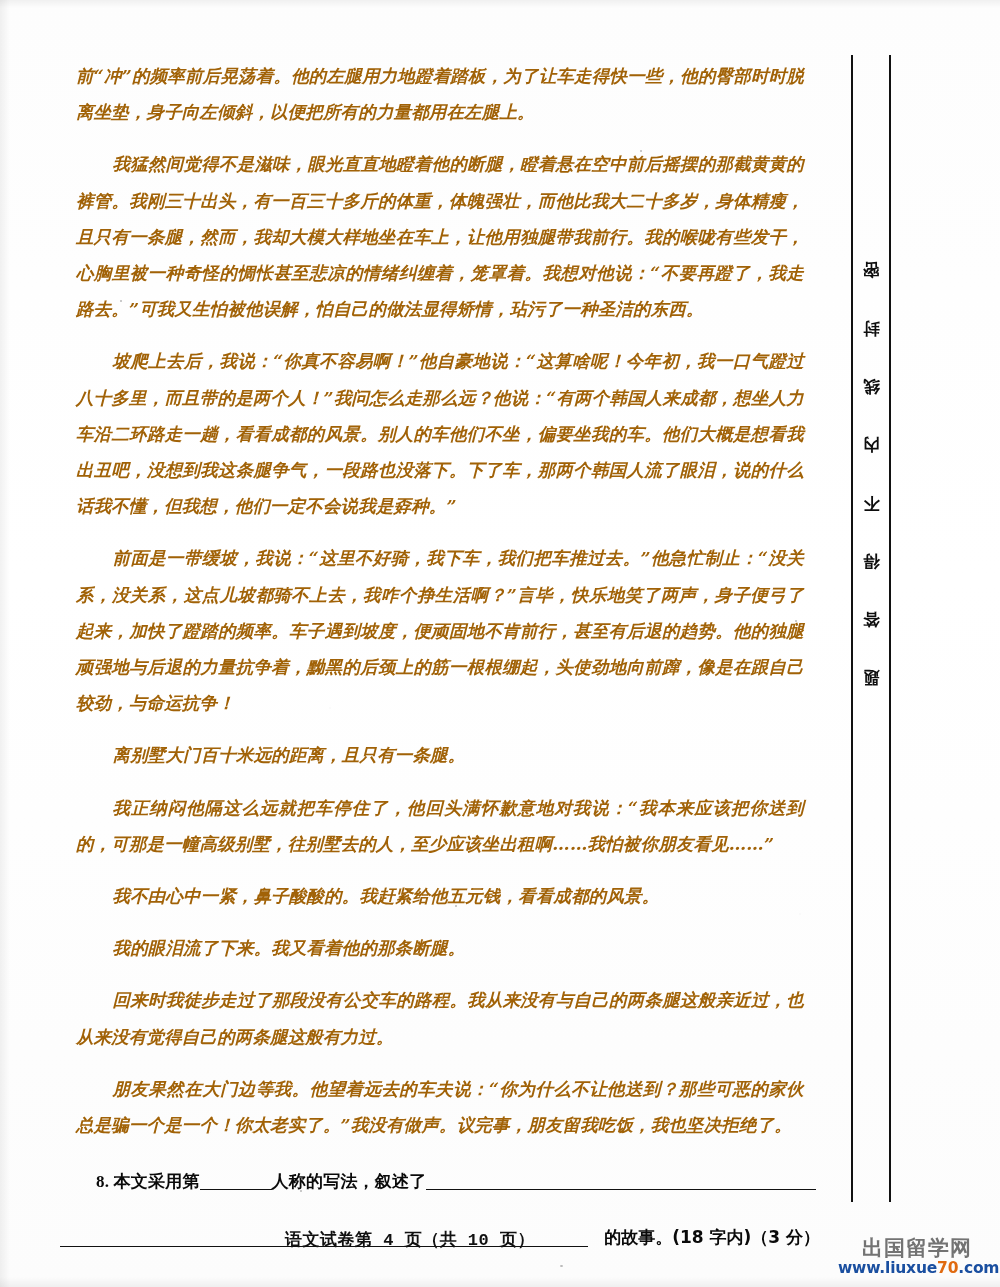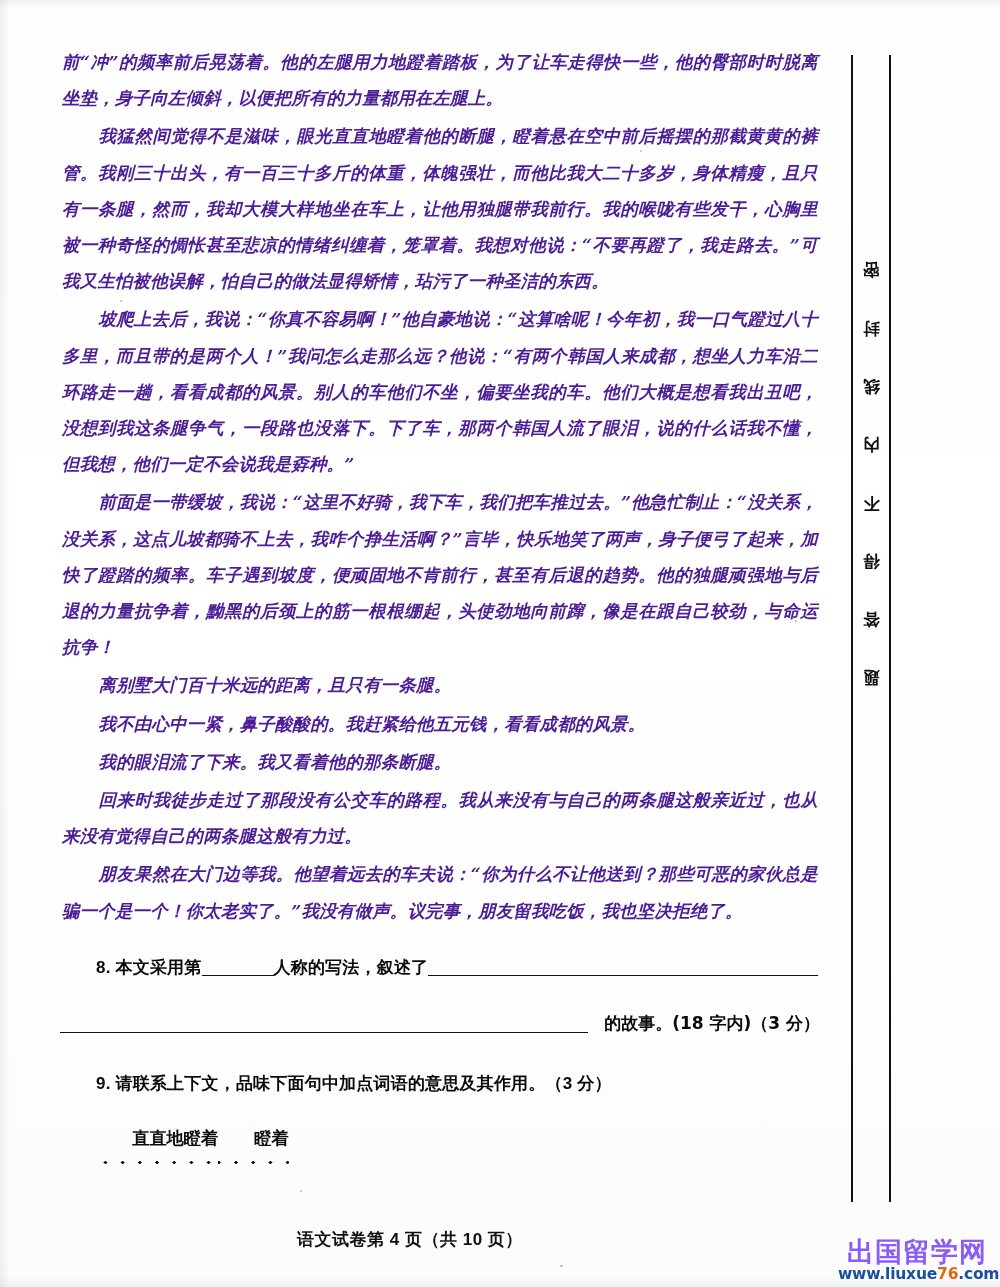--- a/index.html
+++ b/index.html
@@ -35,33 +35,33 @@
     position:absolute;
     left:60px;top:42px;width:760px;
   }
 
   
   .passage-p{
     font-family:"DejaVu Serif", serif;
     font-style:italic;
     font-size:17.4px;
     line-height:36.2px;
-    color:#4c1d95;
+    color:#a16207;
     text-align:justify;
     text-justify:inter-character;
     letter-spacing:.25px;
-    margin:2px;
+    margin:16px;
     text-indent:0;
     font-weight:600;
   }
   .passage-p.ind{text-indent:2.1em;}
 
   
   .q-head{
-    font-family:Liberation Sans, sans-serif;
+    font-family:Liberation Serif, serif;
     font-size:17px;
     line-height:33px;
     color:#0a0a0a;
     font-weight:700;
     letter-spacing:.2px;
     white-space:nowrap;
   }
   .q-block{margin-top:22px;}
   .q-indent{padding-left:36px;}
 
@@ -136,38 +136,38 @@
     letter-spacing:58px;
     line-height:30px;
     white-space:nowrap;
   }
 
   
   #page-footer{
     position:absolute;
     left:0;top:1228px;width:820px;
     text-align:center;
-    font-family:Liberation Sans, sans-serif;
+    font-family:Liberation Mono, monospace;
     font-weight:700;
     font-size:17px;
     color:#111;
     letter-spacing:.5px;
   }
 
   
   #watermark{
     position:absolute;
     left:838px;top:1238px;
     width:158px;
     text-align:center;
     line-height:1;
   }
   #watermark-cn{
     font-family:"DejaVu Sans", sans-serif;
-    font-size:27px;font-weight:700;color:#8b5cf6;
+    font-size:21px;font-weight:700;color:#737373;
     letter-spacing:1px;display:block;
   }
   #watermark-url{
     display:block;margin-top:2px;
     font-family:"DejaVu Sans", sans-serif;
     font-size:15.5px;font-weight:700;color:#1a4fa0;
     letter-spacing:-.2px;
   }
   #watermark-url .hi{color:#e06a10;}
 
@@ -189,20 +189,21 @@
 <div class="dust" style="left:300px;top:1190px;width:2px;height:2px;"></div>
 <div class="dust" style="left:560px;top:1265px;width:3px;height:2px;"></div>
 
 <div id="body-column">
 
   <p class="passage-p">前“冲”的频率前后晃荡着。他的左腿用力地蹬着踏板，为了让车走得快一些，他的臀部时时脱离坐垫，身子向左倾斜，以便把所有的力量都用在左腿上。</p>
   <p class="passage-p ind">我猛然间觉得不是滋味，眼光直直地瞪着他的断腿，瞪着悬在空中前后摇摆的那截黄黄的裤管。我刚三十出头，有一百三十多斤的体重，体魄强壮，而他比我大二十多岁，身体精瘦，且只有一条腿，然而，我却大模大样地坐在车上，让他用独腿带我前行。我的喉咙有些发干，心胸里被一种奇怪的惆怅甚至悲凉的情绪纠缠着，笼罩着。我想对他说：“不要再蹬了，我走路去。”可我又生怕被他误解，怕自己的做法显得矫情，玷污了一种圣洁的东西。</p>
   <p class="passage-p ind">坡爬上去后，我说：“你真不容易啊！”他自豪地说：“这算啥呢！今年初，我一口气蹬过八十多里，而且带的是两个人！”我问怎么走那么远？他说：“有两个韩国人来成都，想坐人力车沿二环路走一趟，看看成都的风景。别人的车他们不坐，偏要坐我的车。他们大概是想看我出丑吧，没想到我这条腿争气，一段路也没落下。下了车，那两个韩国人流了眼泪，说的什么话我不懂，但我想，他们一定不会说我是孬种。”</p>
   <p class="passage-p ind">前面是一带缓坡，我说：“这里不好骑，我下车，我们把车推过去。”他急忙制止：“没关系，没关系，这点儿坡都骑不上去，我咋个挣生活啊？”言毕，快乐地笑了两声，身子便弓了起来，加快了蹬踏的频率。车子遇到坡度，便顽固地不肯前行，甚至有后退的趋势。他的独腿顽强地与后退的力量抗争着，黝黑的后颈上的筋一根根绷起，头使劲地向前蹿，像是在跟自己较劲，与命运抗争！</p>
   <p class="passage-p ind">离别墅大门百十米远的距离，且只有一条腿。</p>
+  <p class="passage-p ind">我正纳闷他隔这么远就把车停住了，他回头满怀歉意地对我说：“我本来应该把你送到的，可那是一幢高级别墅，往别墅去的人，至少应该坐出租啊……我怕被你朋友看见……”</p>
   <p class="passage-p ind">我不由心中一紧，鼻子酸酸的。我赶紧给他五元钱，看看成都的风景。</p>
   <p class="passage-p ind">我的眼泪流了下来。我又看着他的那条断腿。</p>
   <p class="passage-p ind">回来时我徒步走过了那段没有公交车的路程。我从来没有与自己的两条腿这般亲近过，也从来没有觉得自己的两条腿这般有力过。</p>
   <p class="passage-p ind">朋友果然在大门边等我。他望着远去的车夫说：“你为什么不让他送到？那些可恶的家伙总是骗一个是一个！你太老实了。”我没有做声。议完事，朋友留我吃饭，我也坚决拒绝了。</p>
 
   <div class="q-block">
     <div class="q-head q-indent">
       <span>8.</span>
       <span>本文采用第</span><span class="blank w-short"></span><span>人称的写法，叙述了</span><span class="blank w-long"></span>
     </div>
@@ -230,14 +231,14 @@
 <div id="seal-sidebar">
   <div class="seal-line" id="seal-line-inner"></div>
   <div class="seal-line" id="seal-line-outer"></div>
   <div id="seal-text">题答得不内线封密</div>
 </div>
 
 <div id="page-footer">语文试卷第 4 页（共 10 页）</div>
 
 <div id="watermark">
   <span id="watermark-cn">出国留学网</span>
-  <span id="watermark-url"><span>www.liuxue</span><span class="hi">76</span><span>.com</span></span>
+  <span id="watermark-url"><span>www.liuxue</span><span class="hi">70</span><span>.com</span></span>
 </div>
 
 </body></html>

